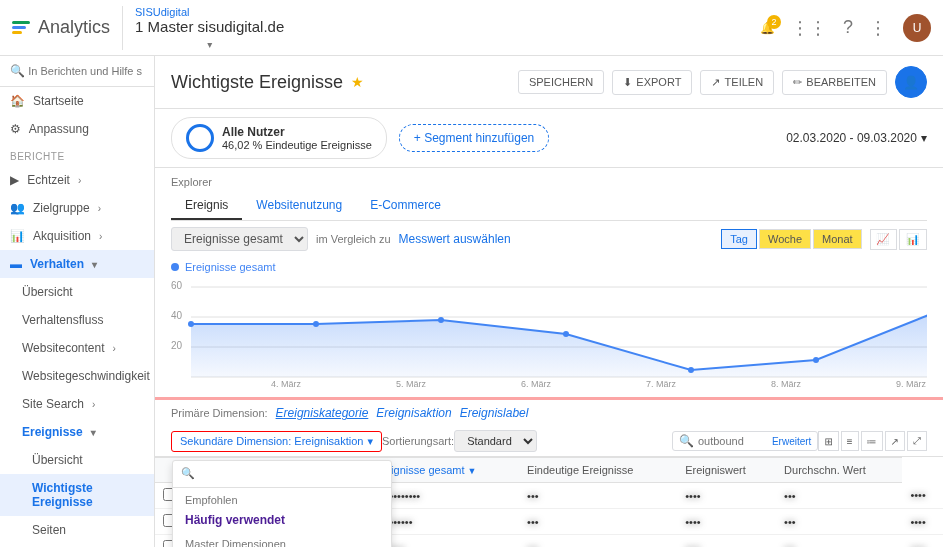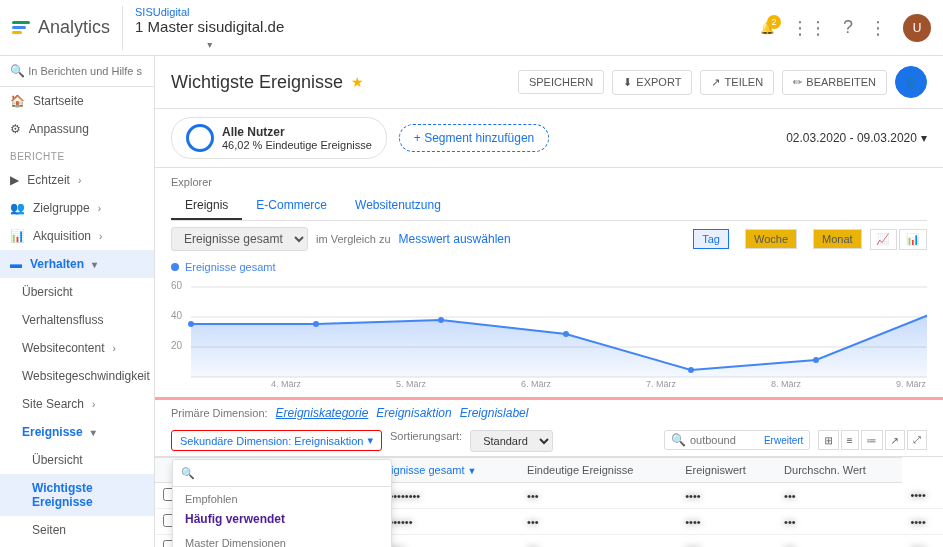--- a/index.html
+++ b/index.html
@@ -67,39 +67,39 @@
     .explorer-label { font-size: 11px; color: #777; margin-bottom: 4px; }
     .tab-bar { display: flex; border-bottom: 1px solid #e0e0e0; gap: 0; }
     .tab { padding: 6px 14px; cursor: pointer; font-size: 12px; color: #1a73e8; border-bottom: 2px solid transparent; }
     .tab.active { color: #333; border-bottom: 2px solid #333; font-weight: 500; }
 
     
     .chart-controls { display: flex; align-items: center; padding: 6px 16px; gap: 8px; }
     .metric-select { font-size: 12px; color: #555; border: 1px solid #dadce0; padding: 3px 8px; border-radius: 3px; cursor: pointer; }
     .vs-label { font-size: 11px; color: #777; }
     .add-metric { font-size: 12px; color: #1a73e8; cursor: pointer; }
-    .chart-type-btns { margin-left: auto; display: flex; gap: 16px; padding-left: 24px; }
-    .chart-type-btn { padding: 3px 8px; border: 1px solid #dadce0; cursor: pointer; font-size: 11px; color: #555; background: #eab308; }
+    .chart-type-btns { margin-left: auto; display: flex; gap: 2px; padding-left: 24px; }
+    .chart-type-btn { padding: 3px 8px; border: 1px solid #dadce0; cursor: pointer; font-size: 11px; color: #555; background: #fde047; }
     .chart-type-btn.active { background: #e8f0fe; color: #1a73e8; border-color: #1a73e8; }
     .chart-viz-btns { display: flex; gap: 2px; }
     .chart-viz-btn { padding: 3px 6px; border: 1px solid #dadce0; cursor: pointer; background: #fff; color: #555; font-size: 11px; }
 
     
     .chart-area { padding: 4px 16px; position: relative; height: 140px; }
     .chart-legend { display: flex; align-items: center; gap: 6px; font-size: 11px; color: #4285f4; margin-bottom: 4px; }
     .legend-dot { width: 8px; height: 8px; border-radius: 50%; background: #4285f4; }
 
     
     .dimensions-row { display: flex; align-items: center; padding: 6px 16px; gap: 8px; border-top: 3px solid #fca5a5; }
     .dim-label { font-size: 11px; color: #777; }
     .dim-link { font-size: 12px; color: #1a73e8; cursor: pointer; font-style: italic; }
     .dim-link.active { color: #1a73e8; text-decoration: underline; }
 
     
-    .table-controls { display: flex; align-items: flex-start; padding: 4px 16px; gap: 8px; border-bottom: 1px solid #e0e0e0; position: relative; }
+    .table-controls { display: flex; align-items: center; padding: 4px 16px; border-bottom: 1px solid #e0e0e0; position: relative; }
     .sec-dim-select { font-size: 11px; color: #1a73e8; border: 1px solid #e0e0e0; padding: 3px 8px; border-radius: 3px; cursor: pointer; background: #fff; display: flex; align-items: center; gap: 4px; border: 1px solid red; }
     .sort-label { font-size: 11px; color: #777; }
     .sort-select { font-size: 11px; color: #333; border: 1px solid #dadce0; padding: 3px 8px; border-radius: 3px; cursor: pointer; }
     .search-box { margin-left: auto; display: flex; align-items: center; border: 1px solid #dadce0; border-radius: 3px; padding: 2px 6px; gap: 4px; }
     .search-box input { border: none; outline: none; font-size: 11px; width: 80px; }
     .table-view-btns { display: flex; gap: 2px; }
     .table-view-btn { padding: 3px 5px; border: 1px solid #dadce0; cursor: pointer; background: #fff; color: #555; font-size: 10px; }
 
     
     .dropdown-overlay { position: absolute; top: 28px; left: 0; background: #fff; border: 1px solid #e0e0e0; box-shadow: 0 4px 8px rgba(0,0,0,0.15); z-index: 100; width: 220px; border-radius: 3px; }
@@ -272,24 +272,24 @@
       </div>
     </div>
 
     <div class="explorer-section">
       <div class="explorer-label">Explorer</div>
       <div class="tab-bar">
         <div class="tab active">
           <span>Ereignis</span>
         </div>
         <div class="tab">
-          <span>E-Commerce</span>
+          <span>Websitenutzung</span>
         </div>
         <div class="tab">
-          <span>Websitenutzung</span>
+          <span>E-Commerce</span>
         </div>
       </div>
     </div>
 
     <div class="chart-controls">
       <select class="metric-select">
         <option>Ereignisse gesamt</option>
       </select>
       <span class="vs-label">im Vergleich zu</span>
       <span class="add-metric">Messwert auswählen</span>

